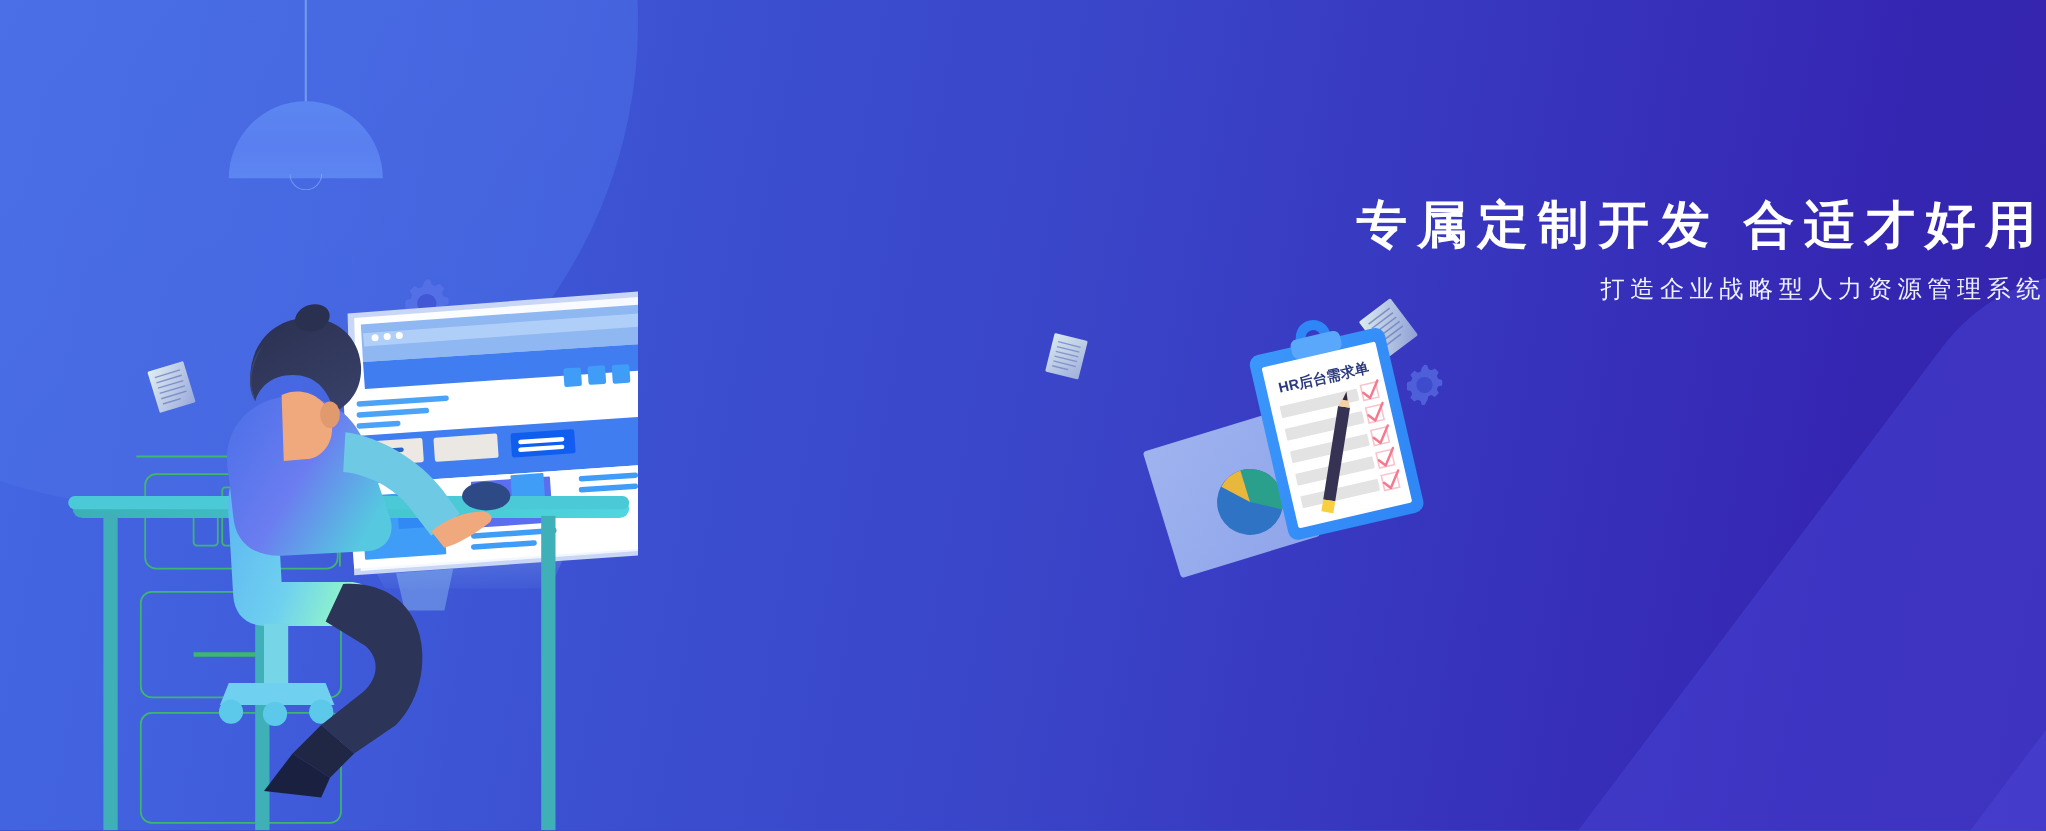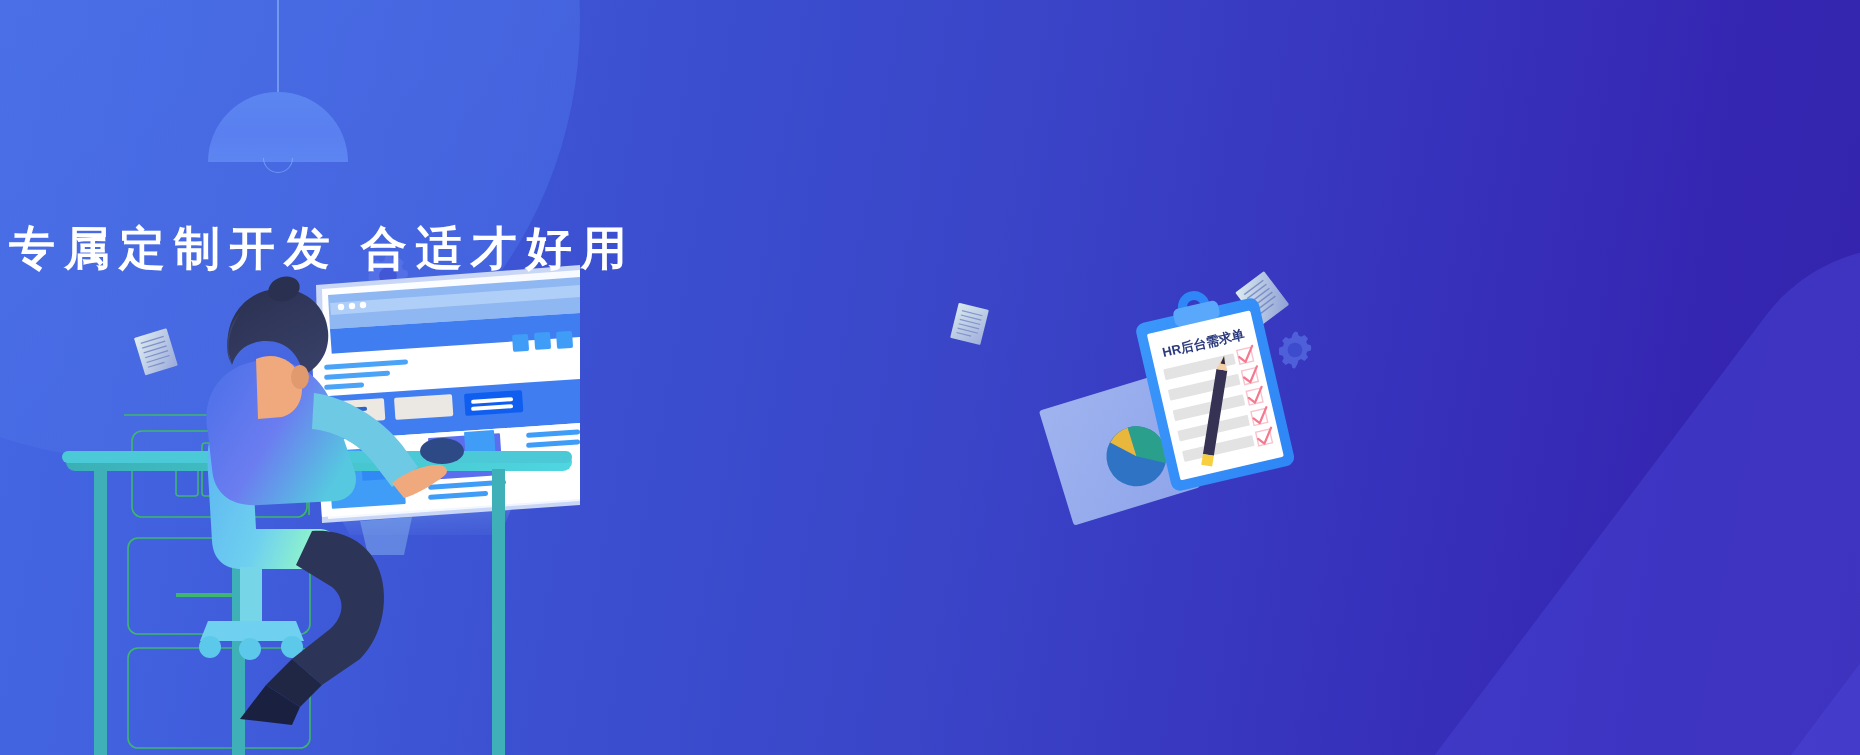--- a/index.html
+++ b/index.html
@@ -69,21 +69,21 @@
   .gear{position:absolute;}
   .gear svg{display:block;}
 
   
   .paper{position:absolute;}
   .paper svg{display:block;}
 
   
   .headline-wrap{
     position:absolute; left:0; right:0; top:178px;
-    text-align:left; z-index:40;margin-top:44px;
+    text-align:right; z-index:40;
   }
   .headline{
     color:#ffffff;
     font-size:46px;
     font-weight:bold;
     letter-spacing:9px;
     line-height:1.15;
     text-indent:9px;
     white-space:nowrap;
   }
@@ -212,20 +212,21 @@
         <g fill="#5a74ea" opacity=".75">
           <path d="M20 3l2.4.38.98 3.35 2.5 1.04 3.02-1.68 3.35 3.35-1.68 3.02 1.04 2.5 3.35.98.38 2.4-.38 2.4-3.35.98-1.04 2.5 1.68 3.02-3.35 3.35-3.02-1.68-2.5 1.04-.98 3.35L20 37l-2.4-.38-.98-3.35-2.5-1.04-3.02 1.68-3.35-3.35 1.68-3.02-1.04-2.5-3.35-.98L5 20l.38-2.4 3.35-.98 1.04-2.5-1.68-3.02 3.35-3.35 3.02 1.68 2.5-1.04.98-3.35z"></path>
         </g>
         <circle cx="20" cy="20" r="6.8" fill="#4257d6"></circle>
       </svg>
     </div>
   </div>
 
   <div class="headline-wrap">
     <div class="headline">专属定制开发 合适才好用</div>
+    <div class="subhead">打造企业战略型人力资源管理系统</div>
   </div>
 
   <div class="illus-left">
     <svg width="520" height="500" viewBox="0 0 520 500">
       <defs>
         <linearGradient id="screenBody" x1="0" y1="0" x2="1" y2="1">
           <stop offset="0" stop-color="#ffffff"></stop>
           <stop offset="1" stop-color="#eef4ff"></stop>
         </linearGradient>
         <linearGradient id="shirtG" x1="0" y1="0" x2="1" y2="0.6">

